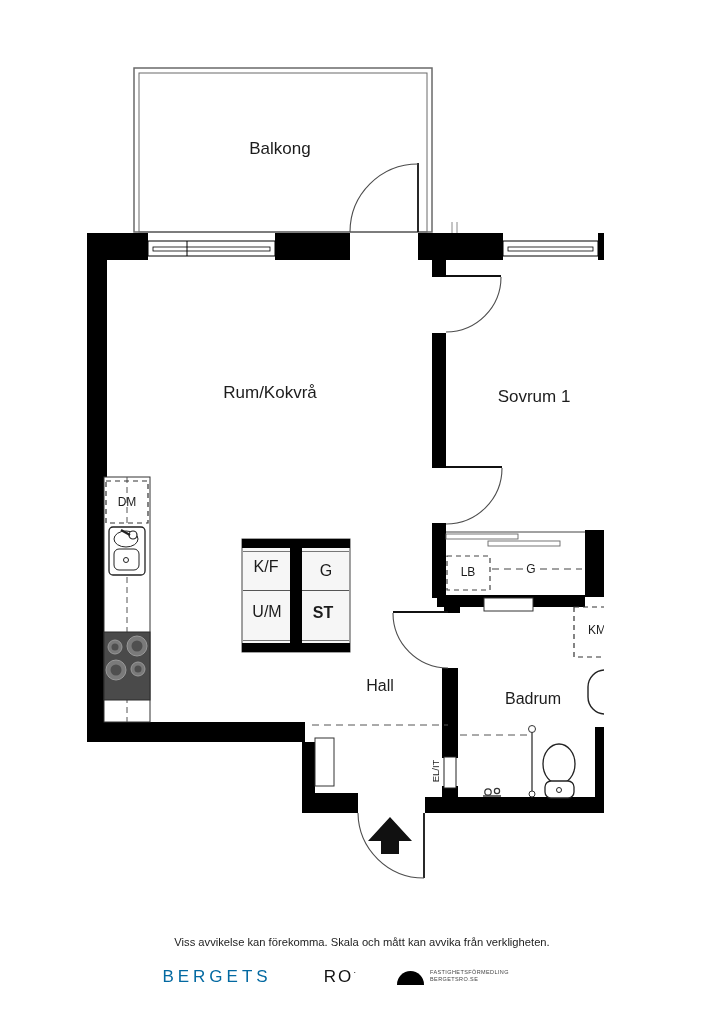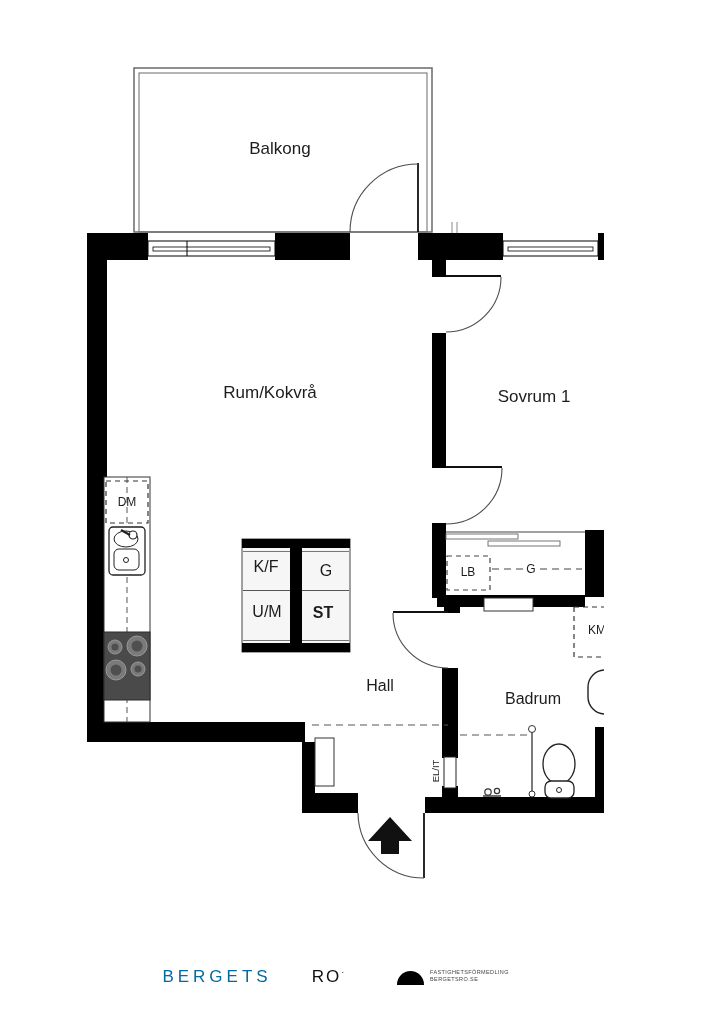--- a/index.html
+++ b/index.html
@@ -12,21 +12,21 @@
   .lbl.big{font-size:17px;}
   .lbl.med{font-size:16px;text-align:center;}
   .lbl.sm{font-size:16px;}
   .lbl.xs{font-size:12px;}
   .lbl.onwhite{background:#ffffff;padding:0 3px;}
   .lbl.vert{transform:translate(-50%,-50%) rotate(-90deg);font-size:9.5px;}
   .footer-disclaimer{position:absolute;left:0;top:936px;width:724px;text-align:center;
        font-size:11.2px;color:#222222;}
   .brand-first{position:absolute;left:217px;top:977px;transform:translate(-50%,-50%);
        font-size:17px;letter-spacing:4px;color:#0369a1;}
-  .brand-second{position:absolute;left:328px;top:977px;transform:translate(-50%,-50%);
+  .brand-second{position:absolute;left:340px;top:977px;transform:translate(-50%,-50%);
        font-size:17px;letter-spacing:2px;color:#111111;text-align:center;}
   .brand-mark{font-size:9px;vertical-align:super;letter-spacing:0;}
   .logo-semicircle{position:absolute;left:397px;top:971px;width:27px;height:14px;
        background:#000000;border-radius:27px 27px 0 0;}
   .logo-text{position:absolute;left:430px;top:969px;font-size:5.5px;color:#444444;
        letter-spacing:0.4px;line-height:1.25;}
 </style>
 </head>
 <body>
 
@@ -186,20 +186,21 @@
     <div class="lbl sm" style="left:266px;top:567px;">K/F</div>
     <div class="lbl sm" style="left:326px;top:571px;">G</div>
     <div class="lbl sm" style="left:267px;top:612px;">U/M</div>
     <div class="lbl sm" style="left:323px;top:613px;font-weight:bold;">ST</div>
     <div class="lbl xs" style="left:468px;top:572px;">LB</div>
     <div class="lbl xs onwhite" style="left:531px;top:569px;">G</div>
     <div class="lbl xs" style="left:597px;top:630px;">KM</div>
     <div class="lbl vert" style="left:436px;top:771px;">EL/IT</div>
   </div>
 
+  <div class="footer-disclaimer">Viss avvikelse kan förekomma. Skala och mått kan avvika från verkligheten.</div>
   <div class="brand-first">BERGETS</div>
   <div class="brand-second"><span>RO</span><span class="brand-mark">·</span></div>
   <div class="logo-semicircle"></div>
   <div class="logo-text">
     <div>FASTIGHETSFÖRMEDLING</div>
     <div>BERGETSRO.SE</div>
   </div>
 </div>
 
 </body></html>

